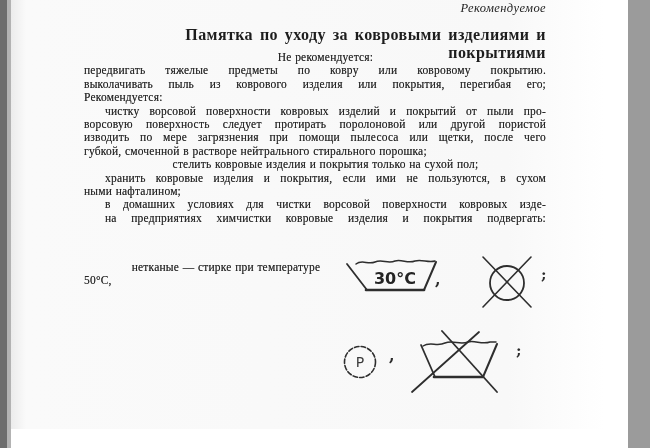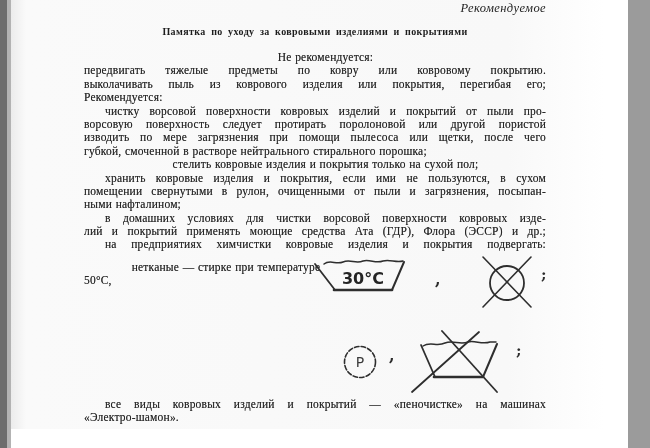--- a/index.html
+++ b/index.html
@@ -12,21 +12,21 @@
   }
   .edge-left{position:absolute;left:0;top:0;width:7px;height:448px;background:#6d6d6d;}
   .edge-left2{position:absolute;left:7px;top:0;width:4px;height:448px;background:#b3b3b3;}
   .edge-right{position:absolute;left:628px;top:0;width:22px;height:448px;background:#9b9b9b;}
   .corner-note{
     position:absolute;top:1px;right:104px;
     font-style:italic;font-size:12.5px;letter-spacing:.4px;word-spacing:1px;color:#222;
   }
   .title{
     position:absolute;left:84px;top:26px;width:462px;
-    text-align:center;font-weight:bold;font-size:10px;
+    text-align:right;font-weight:bold;font-size:16px;
     letter-spacing:.4px;word-spacing:2.5px;color:#1d1d1d;
   }
   .body-text{position:absolute;left:84px;top:51px;width:462px;}
   .ln{
     font-size:11.5px;line-height:13.4px;height:13.4px;
     letter-spacing:.2px;word-spacing:.5px;white-space:normal;
     text-shadow:0 0 .4px rgba(20,20,20,.55);
   }
   .ind{padding-left:21px;text-align:center;}
   .jst{text-align:justify;text-align-last:justify;}
@@ -65,33 +65,31 @@
     <div class="ln ind">Не рекомендуется:</div>
     <div class="ln jst">передвигать тяжелые предметы по ковру или ковровому покрытию.</div>
     <div class="ln jst">выколачивать пыль из коврового изделия или покрытия, перегибая его;</div>
     <div class="ln">Рекомендуется:</div>
     <div class="ln ind jst">чистку ворсовой поверхности ковровых изделий и покрытий от пыли про-</div>
     <div class="ln jst">ворсовую поверхность следует протирать поролоновой или другой пористой</div>
     <div class="ln jst">изводить по мере загрязнения при помощи пылесоса или щетки, после чего</div>
     <div class="ln">губкой, смоченной в растворе нейтрального стирального порошка;</div>
     <div class="ln ind">стелить ковровые изделия и покрытия только на сухой пол;</div>
     <div class="ln ind jst">хранить ковровые изделия и покрытия, если ими не пользуются, в сухом</div>
-    <div class="ln jst">помещении свернутыми в рулон, очищенными от пыли и загрязнения, посыпан-</div>
     <div class="ln">ными нафталином;</div>
     <div class="ln ind jst">в домашних условиях для чистки ворсовой поверхности ковровых изде-</div>
-    <div class="ln jst">лий и покрытий применять моющие средства Ата (ГДР), Флора (ЭССР) и др.;</div>
     <div class="ln ind jst">на предприятиях химчистки ковровые изделия и покрытия подвергать:</div>
   </div>
 
   <div class="row1-label">
     <div class="ln ind">нетканые — стирке при температуре</div>
     <div class="ln">50°C,</div>
   </div>
 
-  <div class="sym" style="left:312px;top:254px;">
+  <div class="sym" style="left:344px;top:254px;">
     <svg width="98" height="44" viewBox="0 0 98 44">
       <path class="glyph-stroke" stroke-width="1.5" d="M12,10 C18,5 24,11 31,8 C38,5 44,10 51,7 C58,5 64,10 71,7 C78,5 84,9 91,7"></path>
       <path class="glyph-stroke" stroke-width="1.8" d="M3,10 L23,36"></path>
       <path class="glyph-stroke" stroke-width="2.6" d="M22,36 L80,36"></path>
       <path class="glyph-stroke" stroke-width="2" d="M80,36 L92,8"></path>
       <text class="tub-temp" x="51" y="30" text-anchor="middle">30°C</text>
     </svg>
   </div>
   <div class="punct" style="left:435px;top:270px;">,</div>
   <div class="sym" style="left:472px;top:248px;">
@@ -116,17 +114,13 @@
       <path class="glyph-stroke" stroke-width="1.5" d="M21,18 C28,13 35,19 43,15 C51,12 58,17 66,14 C73,12 80,17 88,14 L94,14"></path>
       <path class="glyph-stroke" stroke-width="1.8" d="M19,17 L33,49"></path>
       <path class="glyph-stroke" stroke-width="2.6" d="M32,49 L81,49"></path>
       <path class="glyph-stroke" stroke-width="2" d="M81,49 L95,16"></path>
       <line class="glyph-stroke" stroke-width="1.8" x1="10" y1="64" x2="77" y2="4"></line>
       <line class="glyph-stroke" stroke-width="1.8" x1="40" y1="3" x2="95" y2="64"></line>
     </svg>
   </div>
   <div class="punct" style="left:516px;top:342px;font-size:15px;">;</div>
 
-  <div class="footer-text">
-    <div class="ln ind jst">все виды ковровых изделий и покрытий — «пеночистке» на машинах</div>
-    <div class="ln">«Электро-шамон».</div>
-  </div>
 </div>
 
 </body></html>

